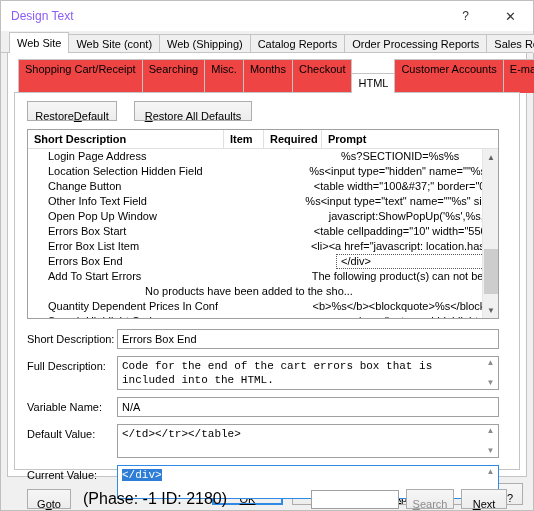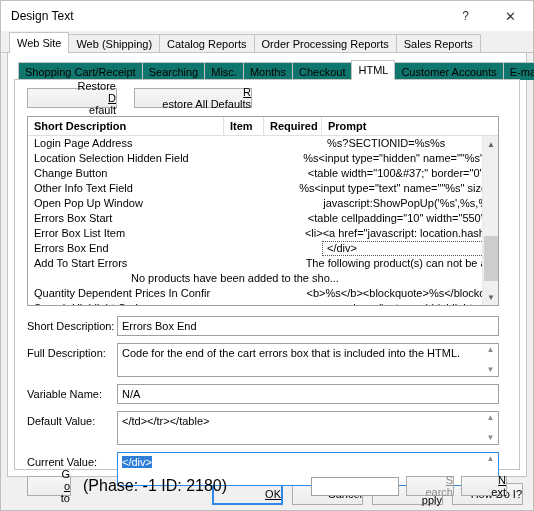--- a/index.html
+++ b/index.html
@@ -24,21 +24,21 @@
   
   .titlebar {
     height: 30px; flex: 0 0 30px;
     background: #ffffff;
     display: flex; align-items: center;
     position: relative;
   }
   .title-text {
     margin-left: 10px;
     font-size: 12px;
-    color: #000000;
+    color: #8b5cf6;
   }
   .title-buttons {
     position: absolute; right: 0; top: 0; height: 30px;
     display: flex;
   }
   .tb-btn {
     width: 45px; height: 30px;
     display: flex; align-items: center; justify-content: center;
     font-size: 13px; color: #333;
     cursor: default;
@@ -106,26 +106,26 @@
     background: #ffffff;
     margin-top: 6px;
     box-sizing: border-box;
   }
   .tabstrip-inner::after {
     content: ""; position: absolute; left: 6px; right: 6px; bottom: 0;
     height: 1px; background: #c4c4c4;
   }
   .tab2 {
     position: relative;
-    height: 18px; line-height: 18px;
+    height: 34px; line-height: 18px;
     padding: 0 6px;
     font-size: 11px;
     border: 1px solid #c4c4c4;
     border-bottom: none;
-    background: #0f766e;
+    background: #ef4444;
     margin-right: -1px;
     white-space: nowrap;
     box-sizing: border-box;
     cursor: default;
   }
   .tab2.active {
     background: #ffffff;
     height: 20px; line-height: 19px;
     z-index: 3;
   }
@@ -148,23 +148,22 @@
   
   .btn {
     border: 1px solid #adadad;
     background: linear-gradient(#f6f6f6, #ededed);
     font-family: "Liberation Sans", sans-serif;
     font-size: 11px;
     color: #000;
     text-align: center;
     cursor: default;
     box-sizing: border-box;
-    display: inline-flex; align-items: flex-end; justify-content: center;
-    padding: 0;
-    flex-direction: column;
+    display: inline-flex; align-items: flex-start; justify-content: center;
+    padding: 8px;
   }
   .btn.default {
     border: 2px solid #2e8ae5;
     background: #f0f0f0;
     text-decoration: underline;
   }
   .btn.disabled { color: #8d8d8d; }
   .ul { text-decoration: underline; }
 
   .restore-row {
@@ -204,20 +203,21 @@
     font-weight: bold;
   }
   .col-desc { width: 196px; }
   .col-show { width: 40px; }
   .col-req  { width: 58px; }
   .col-prompt { flex: 1 1 auto; border-right: none; }
   .lv-body {
     flex: 1 1 auto;
     position: relative;
     overflow: hidden;
+    margin-left: 14px;
   }
   .lv-row {
     display: flex;
     height: 15px;
     font-size: 11px;
     line-height: 15px;
     box-sizing: border-box;
     cursor: default;
   }
   .lv-td {
@@ -291,20 +291,21 @@
     line-height: 14px;
     color: #000;
     min-height: 19px;
     overflow: hidden;
     white-space: nowrap;
   }
   .tbox.multiline {
     min-height: 34px;
     padding-right: 26px;
     white-space: pre-wrap;
+    font-family: Liberation Mono, monospace;
   }
   .tbox.focused {
     border: 1px solid #2e8ae5;
   }
   .sel {
     background: #2e7dd7;
     color: #ffffff;
   }
   .mini-scroll {
     position: absolute; right: 1px; top: 1px; bottom: 1px;
@@ -367,20 +368,21 @@
   <div class="titlebar">
     <span class="title-text">Design Text</span>
     <div class="title-buttons">
       <div class="tb-btn help">?</div>
       <div class="tb-btn close">✕</div>
     </div>
   </div>
 
   <div class="tabstrip-outer">
     <div class="tab active">Web Site</div>
+    <div class="tab">Web Site (cont)</div>
     <div class="tab">Web (Shipping)</div>
     <div class="tab">Catalog Reports</div>
     <div class="tab">Order Processing Reports</div>
     <div class="tab">Sales Reports</div>
   </div>
 
   <div class="page">
 
     <div class="tabstrip-inner">
       <div class="tab2">Shopping Cart/Receipt</div>

